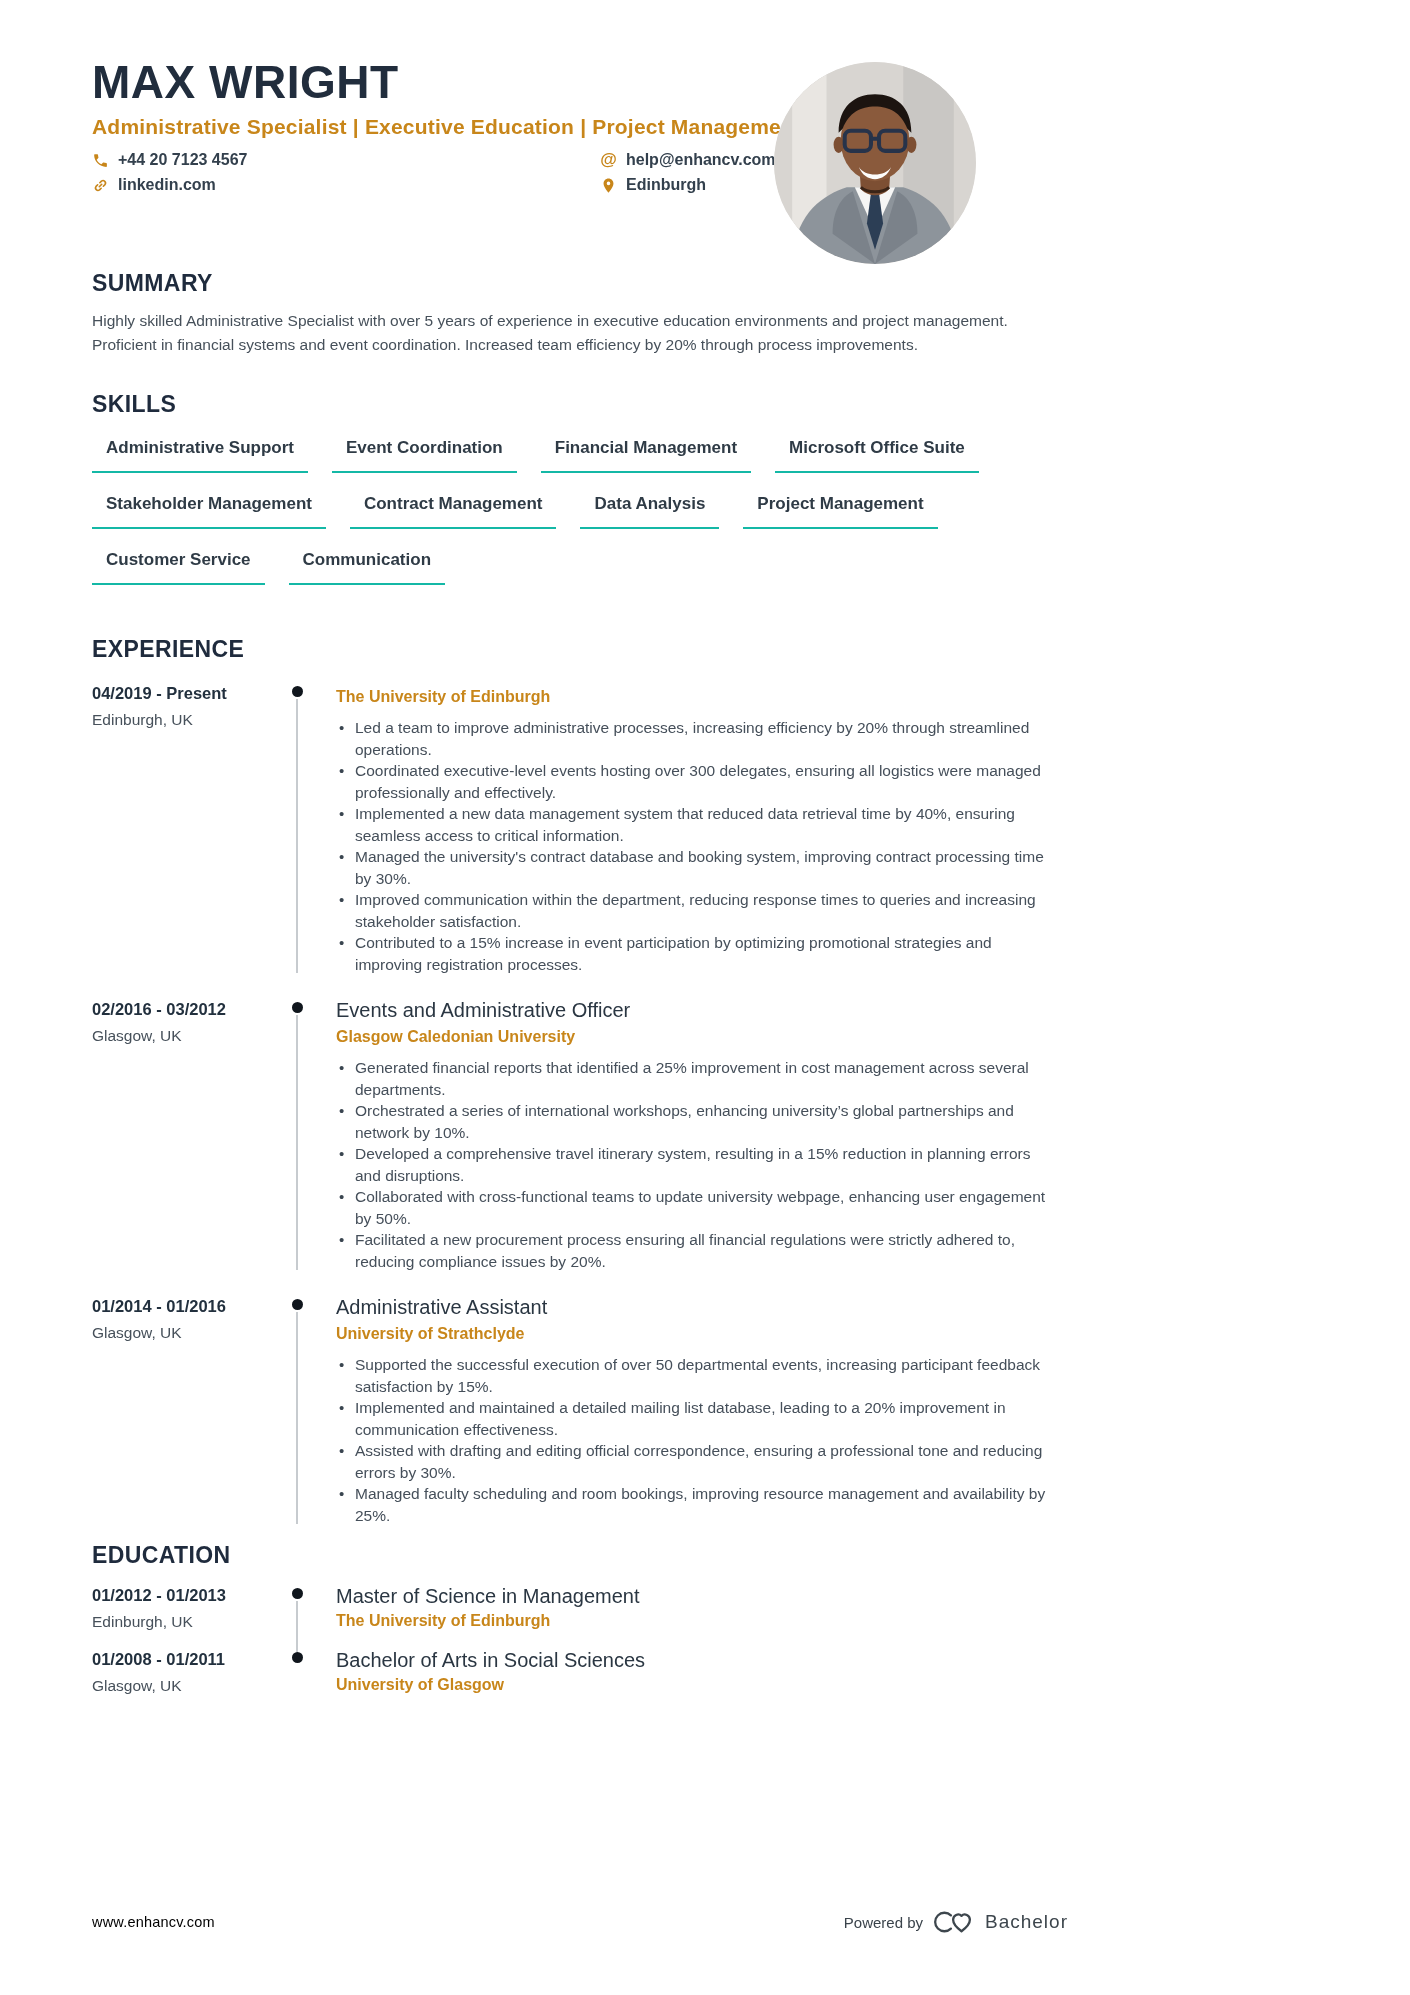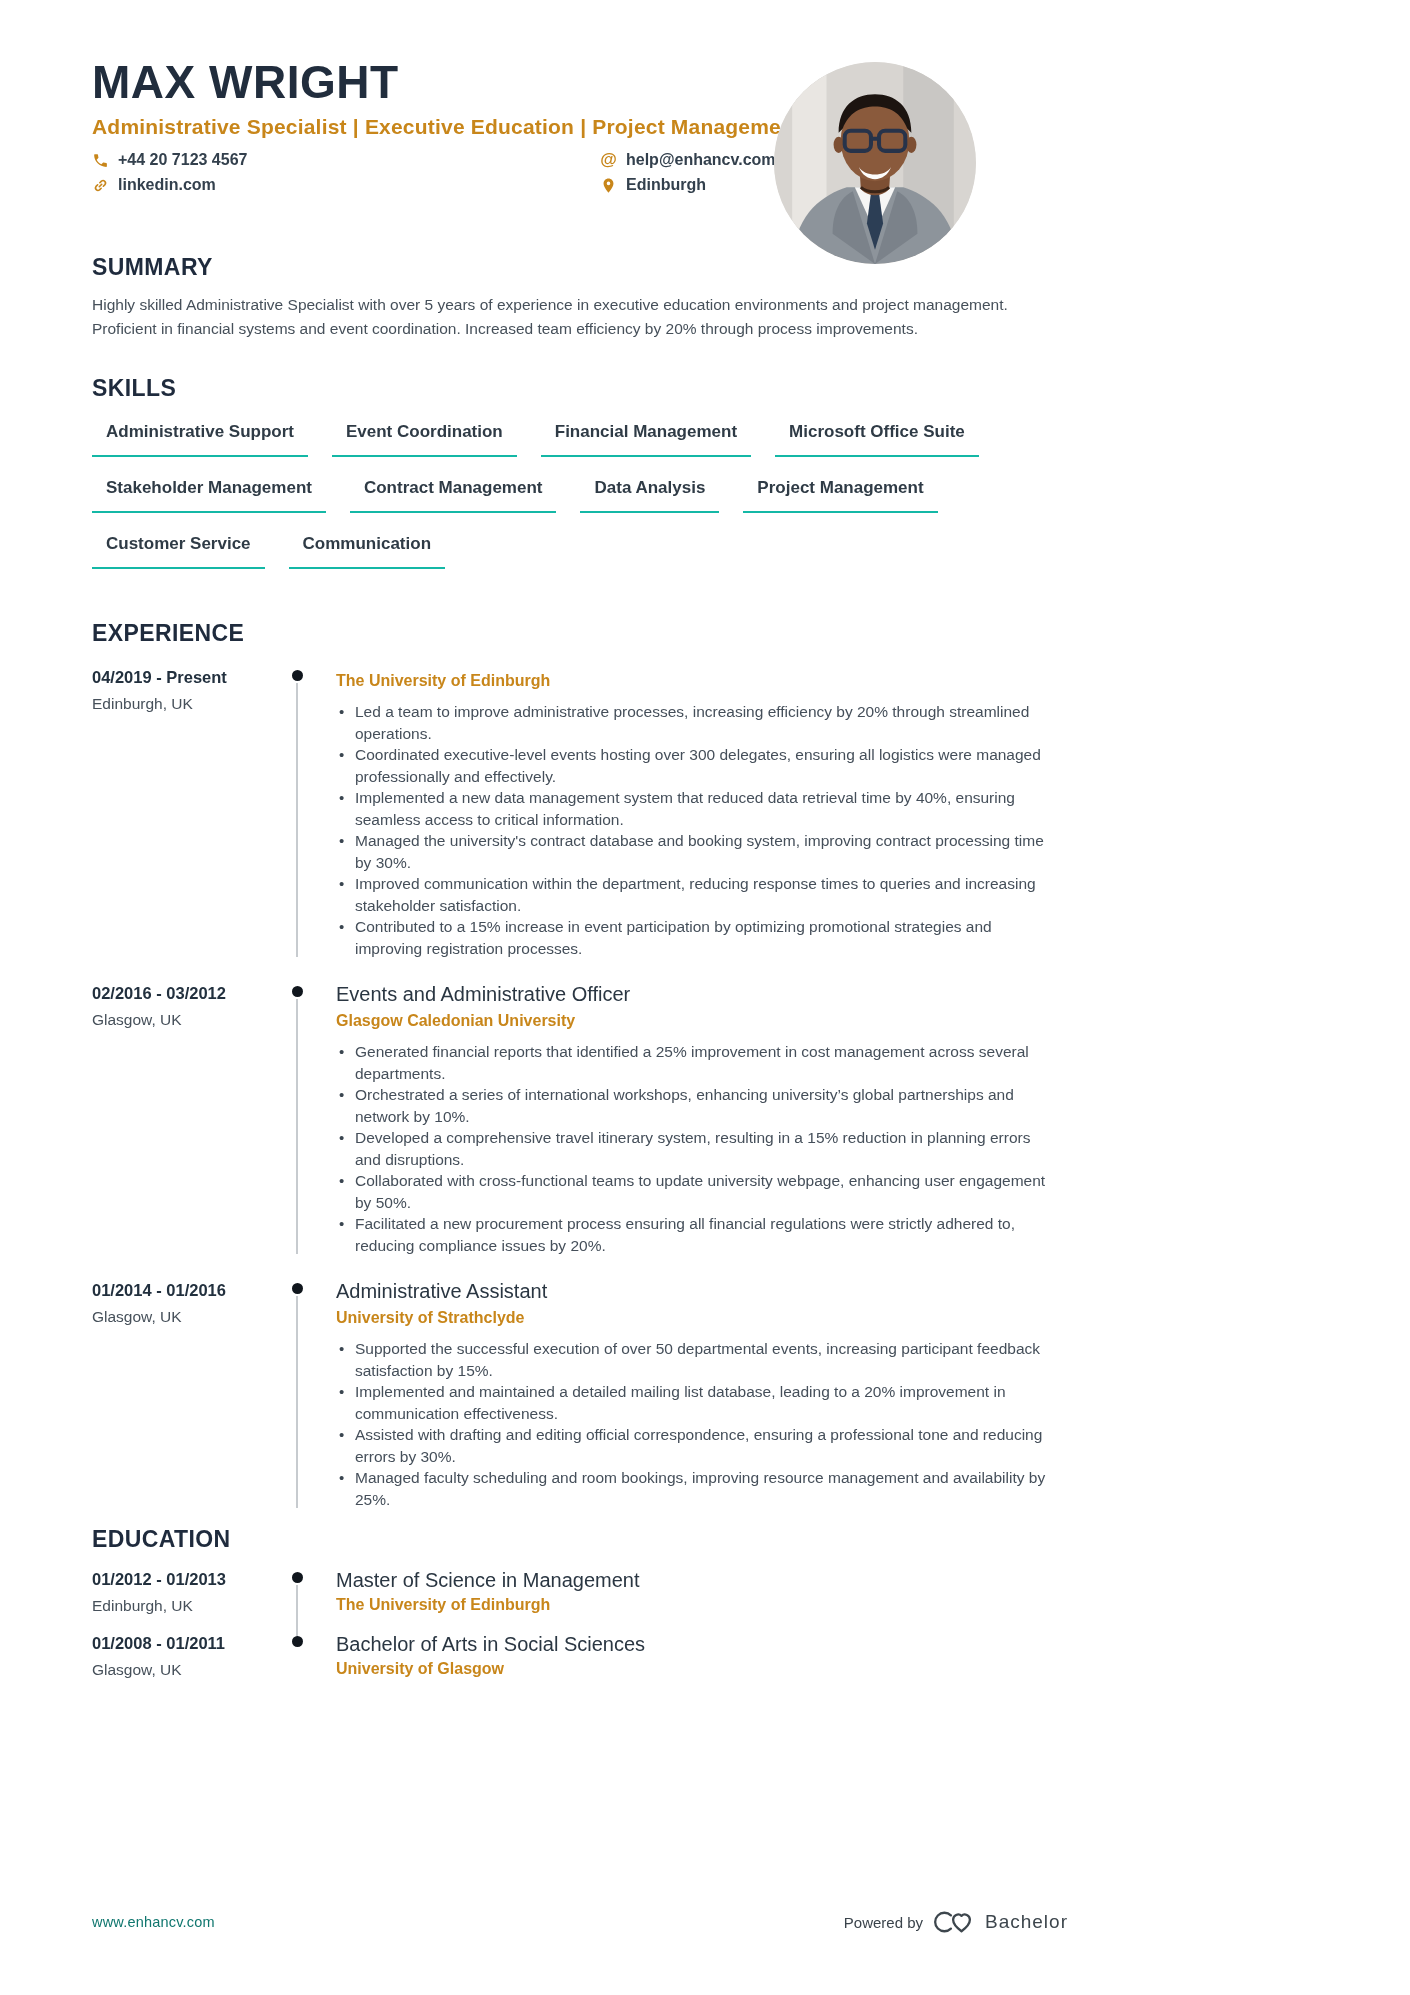--- a/index.html
+++ b/index.html
@@ -28,21 +28,21 @@
   .photo{
     position:absolute;top:4px;right:78px;width:202px;height:202px;border-radius:50%;
     overflow:hidden;background:#dfddd9;
   }
   .photo svg{display:block;width:100%;height:100%;}
 
   
   .sec-title{
     font-size:23px;font-weight:700;color:#1f2b3d;letter-spacing:.4px;margin:0;
   }
-  .summary-sec{margin-top:24px;}
+  .summary-sec{margin-top:40px;}
   .summary-text{
     margin-top:12px;font-size:15.5px;line-height:24px;color:#46505a;max-width:1230px;
   }
 
   .skills-sec{margin-top:34px;}
   .skills-wrap{margin-top:20px;display:flex;flex-wrap:wrap;max-width:1100px;}
   .skill-tag{
     font-size:17px;font-weight:700;color:#2f3b46;
     padding:0 14px 13px 14px;margin:0 24px 21px 0;
     border-bottom:2px solid #14b8a6;white-space:nowrap;
@@ -69,21 +69,21 @@
   }
   ul.bullets li::before{
     content:"\2022";position:absolute;left:3px;top:0;color:#3a4550;font-size:15px;
   }
 
   
   .footer{
     position:absolute;left:92px;right:78px;bottom:58px;
     display:flex;justify-content:space-between;align-items:center;
   }
-  .site{font-size:14.5px;color:#0f766e;letter-spacing:.2px;}
+  .site{font-size:14.5px;color:#000000;letter-spacing:.2px;}
   .powered{display:flex;align-items:center;gap:8px;}
   .powered-by{font-size:15px;color:#3a434b;}
   .brand{display:flex;align-items:center;gap:8px;color:#3d464d;}
   .brand-name{font-size:19px;letter-spacing:1px;color:#3d464d;}
 </style>
 </head>
 <body>
 
 <div class="page">
   <div class="content">

